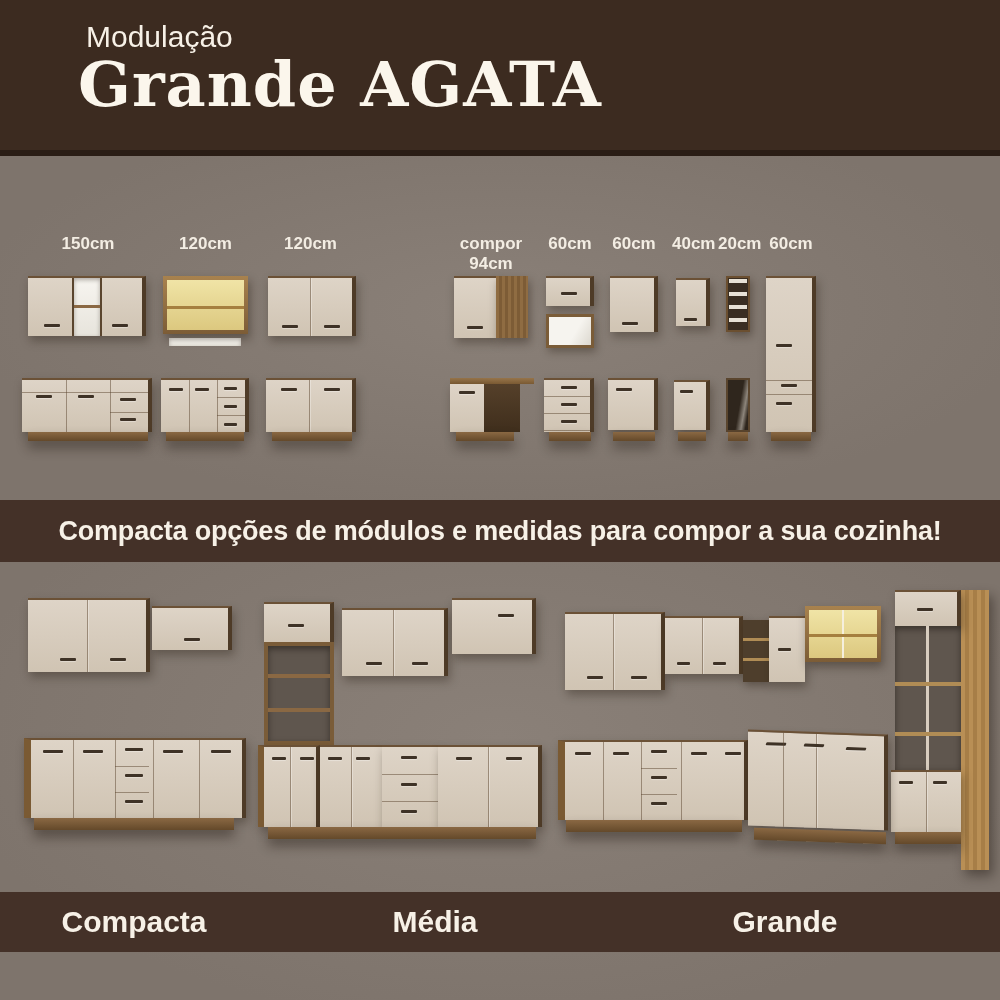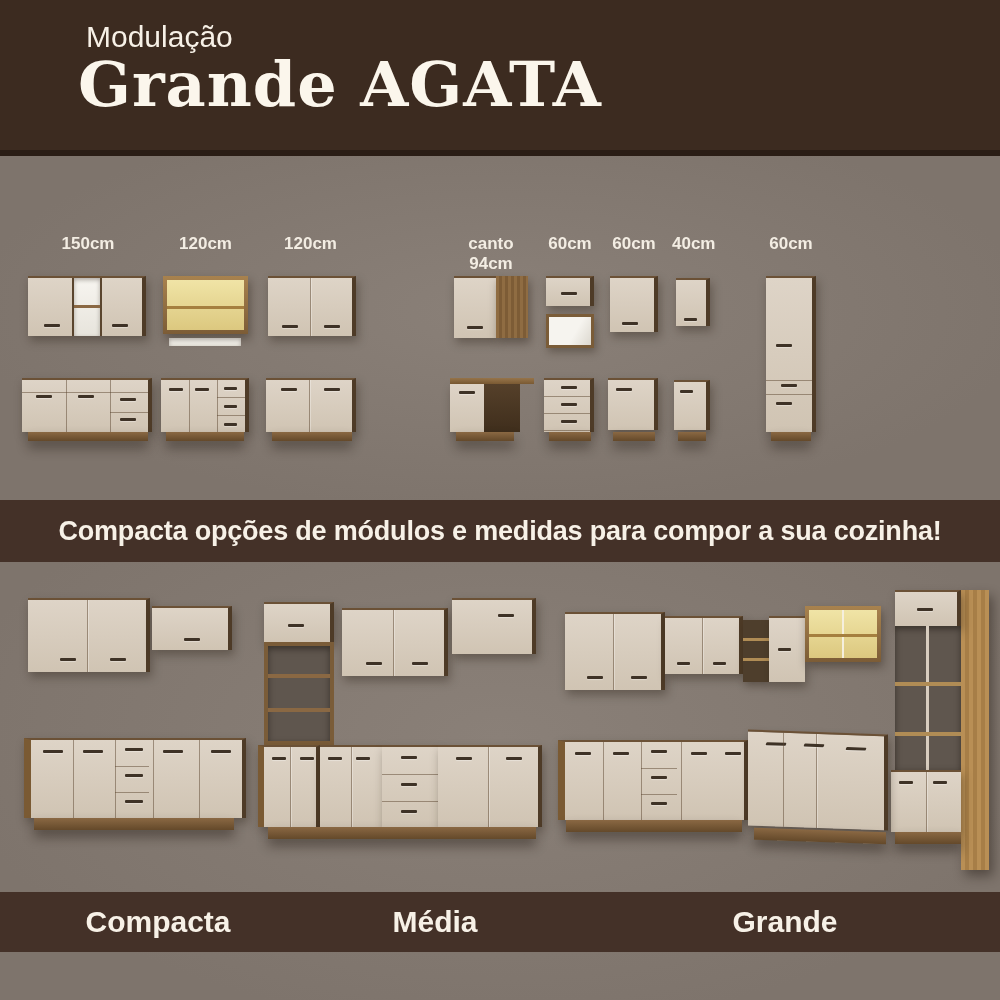--- a/index.html
+++ b/index.html
@@ -122,21 +122,21 @@
       </div>
       <div class="cb split2" style="left:4px;top:204px;width:90px;height:54px;">
         <div class="h" style="left:15px;top:8px;"></div>
         <div class="h" style="left:58px;top:8px;"></div>
       </div>
       <div class="plinth" style="left:10px;top:258px;width:80px;"></div>
     </div>
 
 
     <div class="mod" style="left:448px;width:86px;">
-      <div class="mlabel">canto 94cm</div>
+      <div class="mlabel">compor 94cm</div>
       <div class="cb nb" style="left:6px;top:102px;width:42px;height:62px;border-top:2px solid #6b5136;">
         <div class="h" style="left:13px;top:48px;"></div>
       </div>
       <div class="woodpanel" style="position:absolute;left:48px;top:102px;width:32px;height:62px;box-shadow:2px 5px 9px rgba(35,25,15,.4);"></div>
       <div class="wood" style="position:absolute;left:2px;top:204px;width:84px;height:6px;"></div>
       <div class="cb nb" style="left:2px;top:210px;width:34px;height:48px;">
         <div class="h" style="left:9px;top:7px;"></div>
       </div>
       <div class="darkwood" style="position:absolute;left:36px;top:210px;width:36px;height:48px;"></div>
       <div class="plinth" style="left:8px;top:258px;width:58px;"></div>
@@ -171,20 +171,28 @@
       <div class="mlabel">40cm</div>
       <div class="cb" style="left:4px;top:104px;width:34px;height:48px;">
         <div class="h" style="left:8px;top:38px;width:13px;"></div>
       </div>
       <div class="cb" style="left:2px;top:206px;width:36px;height:50px;">
         <div class="h" style="left:6px;top:8px;width:13px;"></div>
       </div>
       <div class="plinth" style="left:6px;top:258px;width:28px;"></div>
     </div>
 
+    <div class="mod" style="left:718px;width:40px;">
+      <div class="mlabel">20cm</div>
+      <div style="position:absolute;left:8px;top:102px;width:24px;height:56px;background:#3a2e22;border:2px solid #6b4f30;box-sizing:border-box;box-shadow:2px 4px 8px rgba(35,25,15,.4);">
+        <div style="position:absolute;inset:1px;background:repeating-linear-gradient(180deg,#e8e2d6 0 4px,#3a2e22 4px 13px);"></div>
+      </div>
+      <div style="position:absolute;left:8px;top:204px;width:24px;height:54px;background:linear-gradient(100deg,#2f261d 55%,#8d857b 75%,#2f261d 90%);border:2px solid #5a452e;box-sizing:border-box;"></div>
+      <div class="plinth" style="left:10px;top:258px;width:20px;"></div>
+    </div>
 
     <div class="mod" style="left:762px;width:58px;">
       <div class="mlabel">60cm</div>
       <div class="cb" style="left:4px;top:102px;width:50px;height:156px;">
         <div class="hr" style="top:102px;"></div>
         <div class="hr" style="top:116px;"></div>
         <div class="h" style="left:10px;top:66px;"></div>
         <div class="h" style="left:15px;top:106px;"></div>
         <div class="h" style="left:10px;top:124px;"></div>
       </div>
@@ -321,19 +329,19 @@
       <div class="cb split2" style="left:748px;top:170px;width:140px;height:96px;transform:skewY(2deg);">
         <div class="h" style="left:18px;top:10px;width:20px;transform:skewX(-20deg);"></div>
         <div class="h" style="left:56px;top:10px;width:20px;transform:skewX(-20deg);"></div>
         <div class="h" style="left:98px;top:12px;width:20px;transform:skewX(-20deg);"></div>
         <div style="position:absolute;left:35px;top:0;bottom:0;width:1px;background:rgba(92,70,48,.5);"></div>
       </div>
       <div class="plinth" style="left:754px;top:268px;width:132px;height:12px;transform:skewY(2deg);"></div>
     </div>
 
     <div id="footer-band">
-      <div class="kitchen-label" style="left:158px;text-align:center;">Compacta</div>
+      <div class="kitchen-label" style="left:134px;text-align:center;">Compacta</div>
       <div class="kitchen-label" style="left:435px;">Média</div>
       <div class="kitchen-label" style="left:785px;">Grande</div>
     </div>
   </div>
 
 </div>
 
 </body></html>

